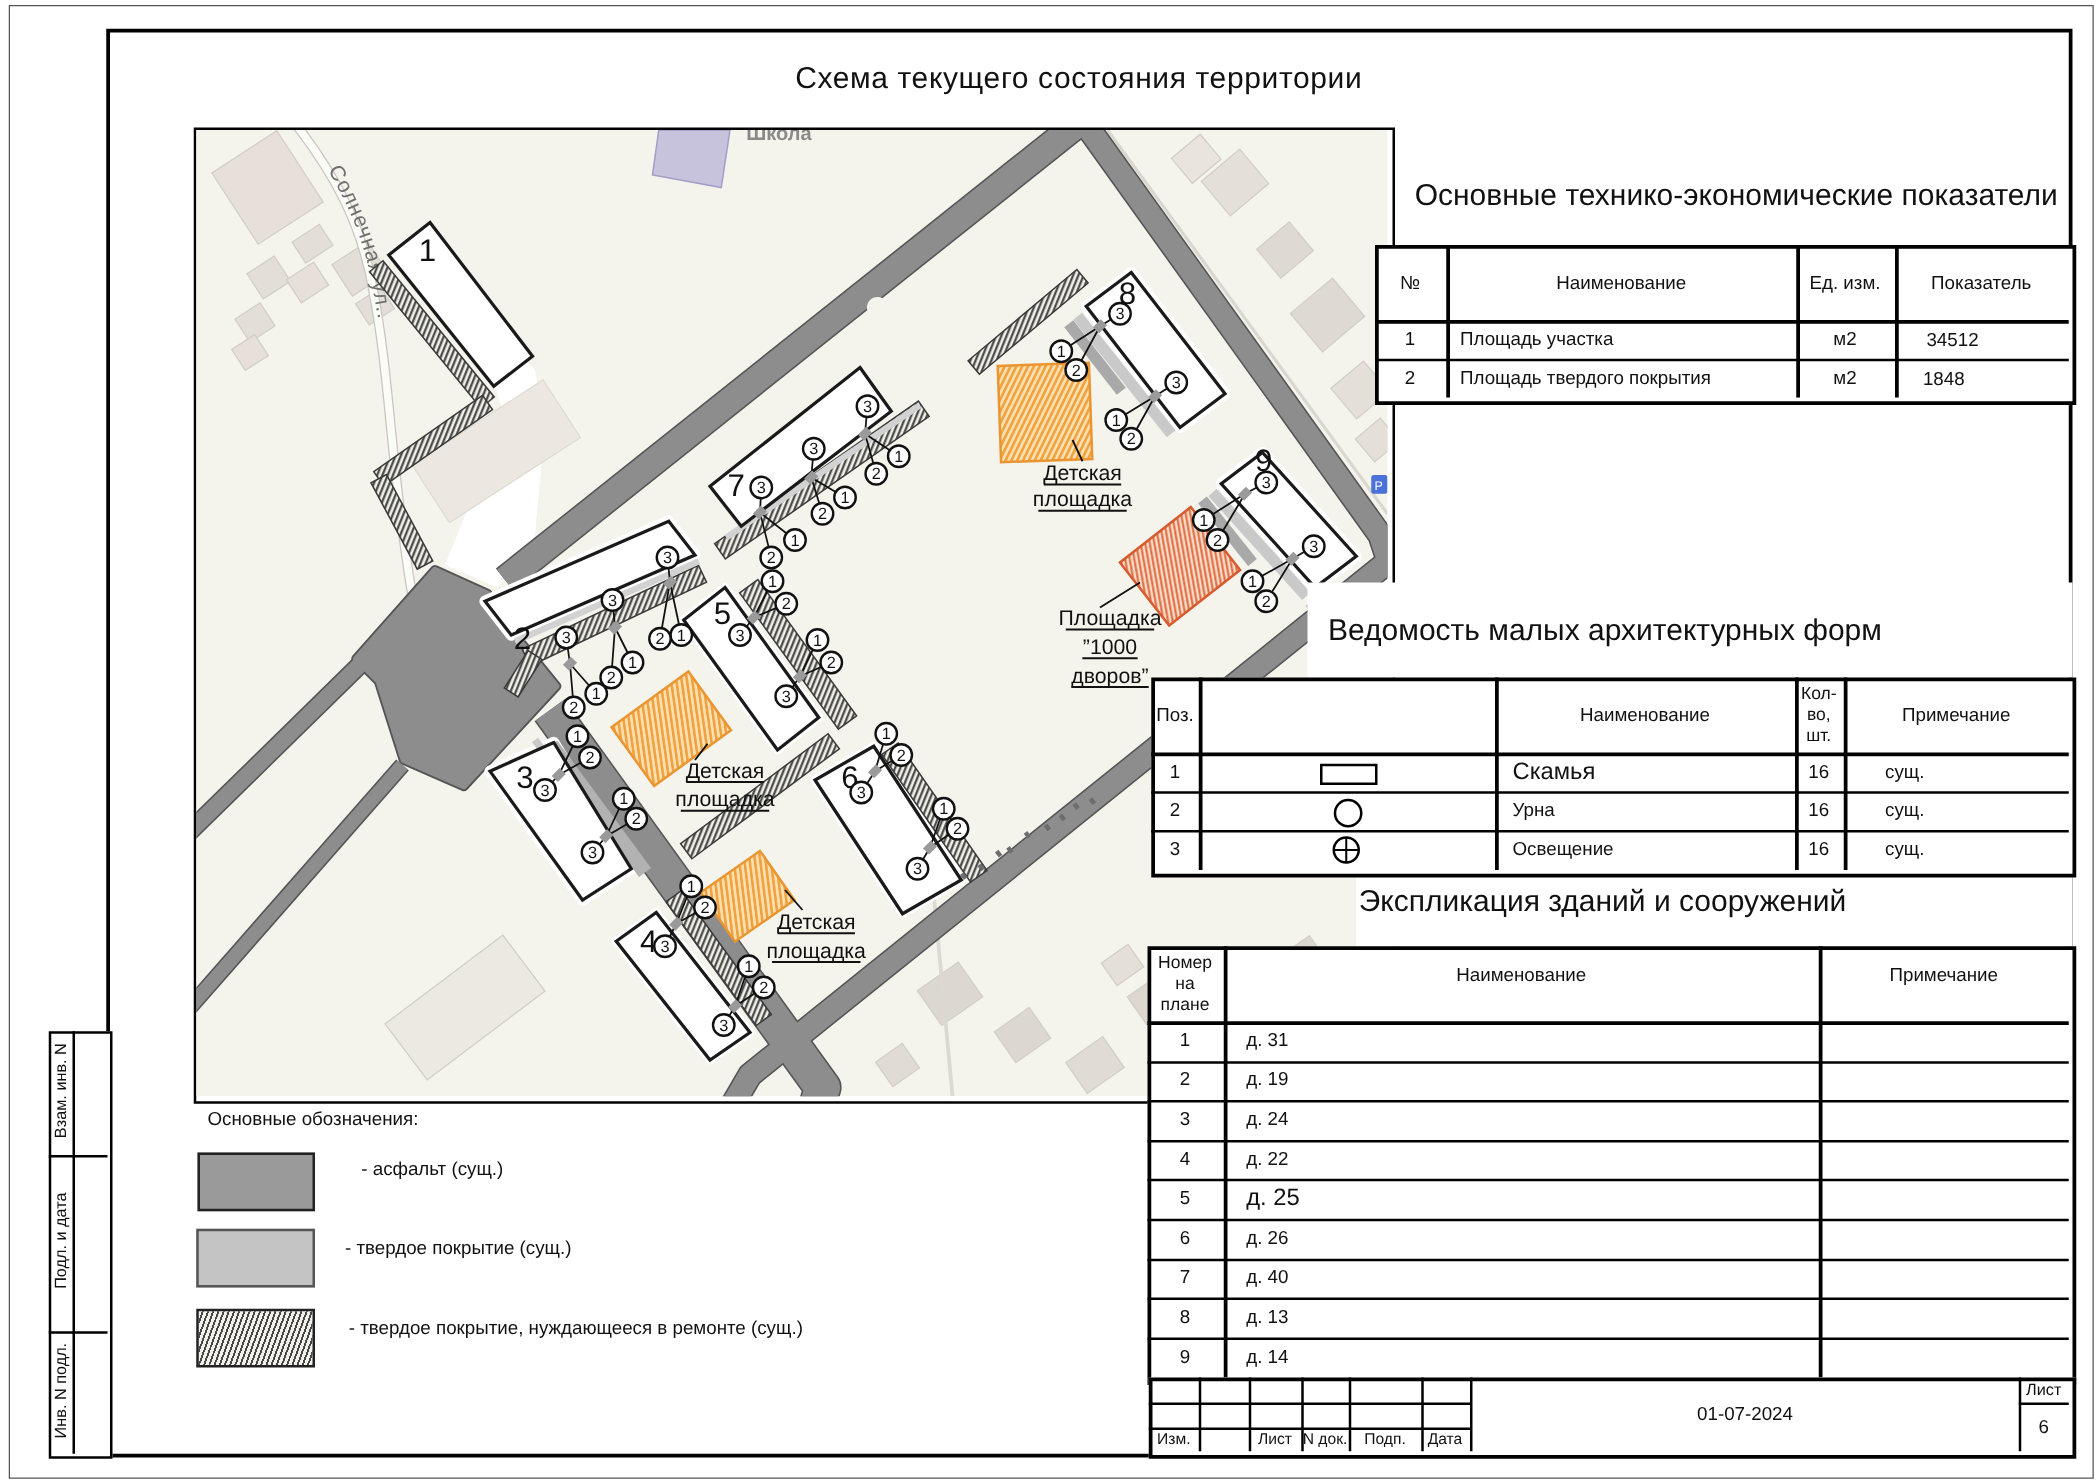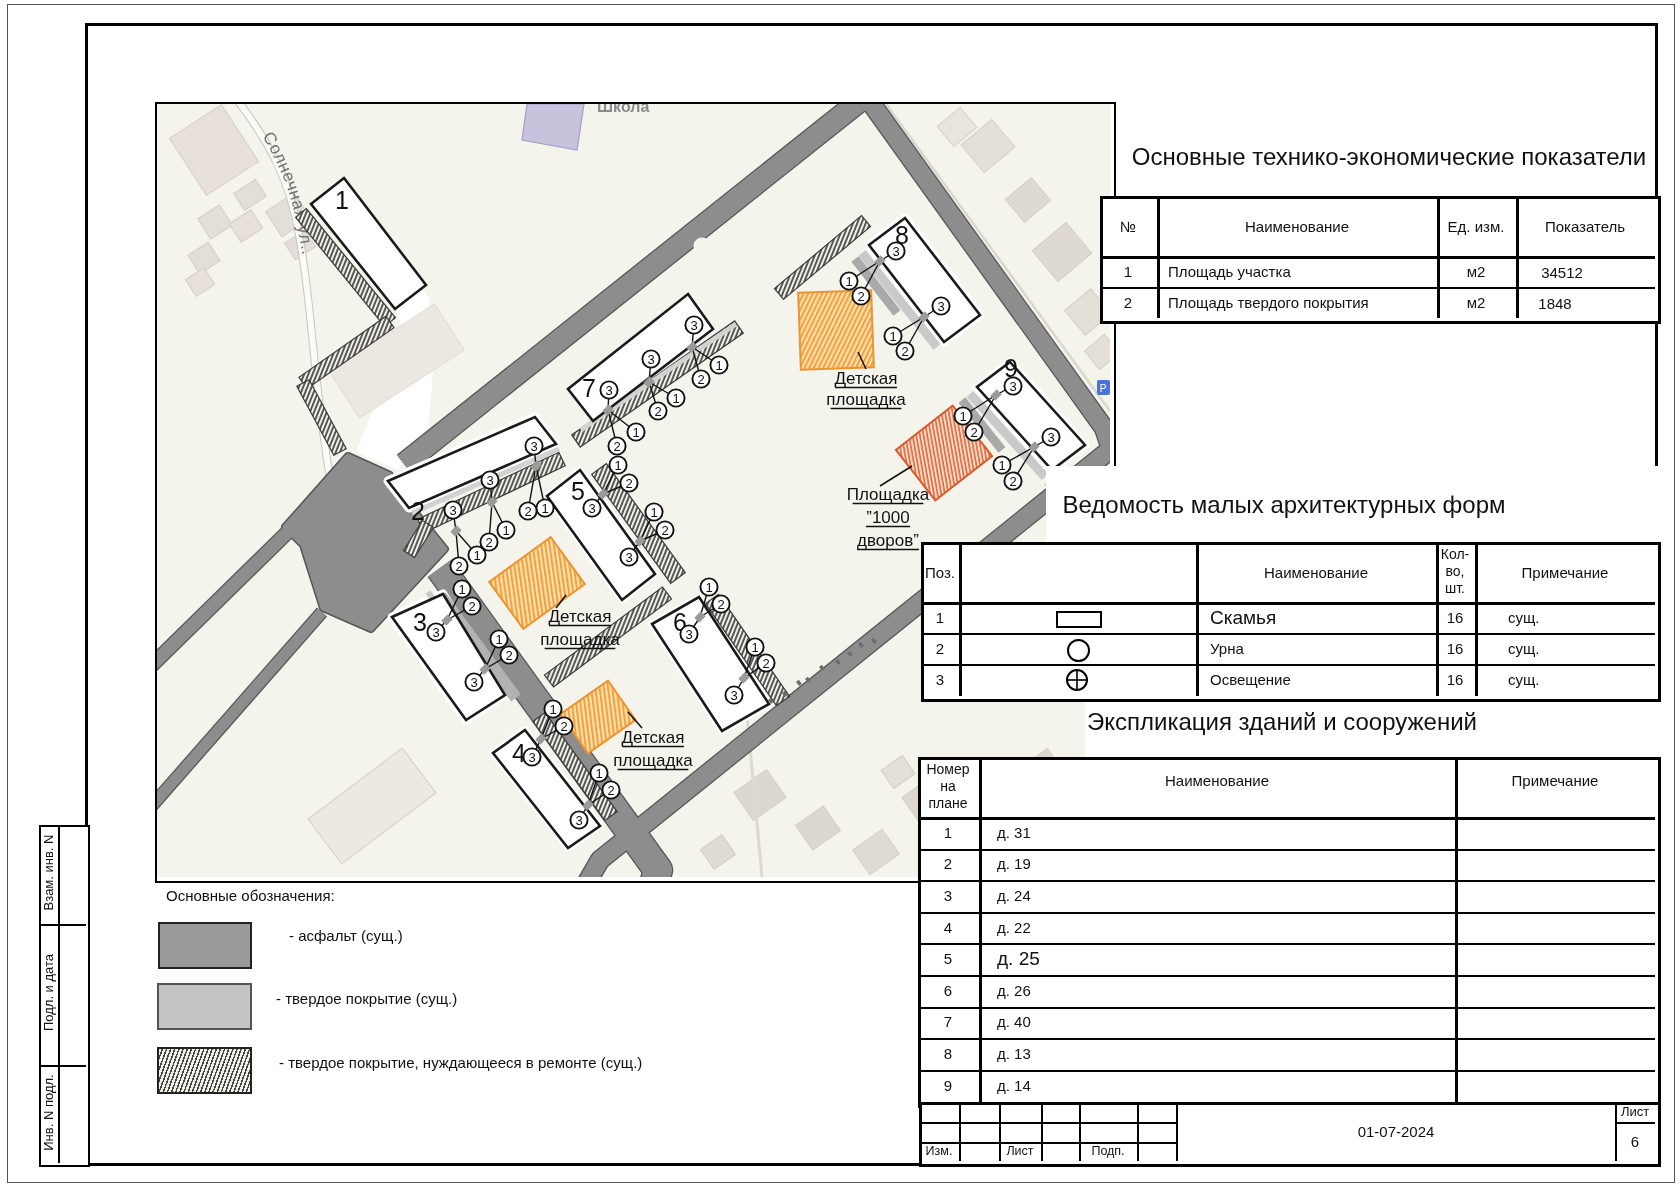--- a/index.html
+++ b/index.html
@@ -11,20 +11,21 @@
 <div id="pg" style="position:relative;width:1680px;height:1187px;overflow:hidden">
 <div class="a" style="left:7px;top:4px;width:1666px;height:1177px;border:1px solid #555"></div>
 <div class="a" style="left:85px;top:23px;width:1567px;height:1137px;border:3px solid #000"></div>
 <div class="a" style="left:39px;top:825px;width:47px;height:338px;border:2px solid #000;background:#fff;"></div>
 <div class="a" style="left:58px;top:825px;width:2px;height:338px;background:#000"></div>
 <div class="a" style="left:39px;top:924px;width:47px;height:2px;background:#000"></div>
 <div class="a" style="left:39px;top:1065px;width:47px;height:2px;background:#000"></div>
 <div class="t" style="left:-32px;top:865px;width:160px;text-align:center;font-size:13px;transform:rotate(-90deg)">Взам. инв. N</div>
 <div class="t" style="left:-32px;top:985px;width:160px;text-align:center;font-size:13px;transform:rotate(-90deg)">Подл. и дата</div>
 <div class="t" style="left:-32px;top:1105px;width:160px;text-align:center;font-size:13px;transform:rotate(-90deg)">Инв. N подл.</div>
+<div class="t" style="left:463px;top:49.120000000000005px;width:800px;text-align:center;white-space:nowrap;font-size:24px;line-height:28.799999999999997px;letter-spacing:0.5px">Схема текущего состояния территории</div>
 <div class="a" style="left:155px;top:102px;width:957px;height:777px;border:2px solid #000"></div>
 <svg style="position:absolute;left:157px;top:104px" width="953" height="773" viewBox="157 104 953 773">
 <defs>
 <pattern id="hr" width="3.9" height="3.9" patternUnits="userSpaceOnUse" patternTransform="rotate(22)">
 <rect width="3.9" height="3.9" fill="#f1f0e9"></rect>
           <line x1="1" y1="0" x2="1" y2="3.9" stroke="#3f3f3f" stroke-width="1.7"></line>
         </pattern>
 <pattern id="ho" width="4.2" height="4.2" patternUnits="userSpaceOnUse" patternTransform="rotate(28)">
 <rect width="4.2" height="4.2" fill="#fcdfae"></rect>
           <line x1="1" y1="0" x2="1" y2="4.2" stroke="#f0a03c" stroke-width="2"></line>
@@ -438,21 +439,23 @@
 <div class="a" style="left:1041px;top:1102px;width:2px;height:59px;background:#000"></div>
 <div class="a" style="left:1079px;top:1102px;width:2px;height:59px;background:#000"></div>
 <div class="a" style="left:1137px;top:1102px;width:2px;height:59px;background:#000"></div>
 <div class="a" style="left:1176px;top:1102px;width:2px;height:59px;background:#000"></div>
 <div class="a" style="left:1615px;top:1102px;width:2px;height:59px;background:#000"></div>
 <div class="a" style="left:919px;top:1122px;width:257px;height:2px;background:#000"></div>
 <div class="a" style="left:1615px;top:1122px;width:40px;height:2px;background:#000"></div>
 <div class="a" style="left:919px;top:1142px;width:257px;height:2px;background:#000"></div>
 <div class="t" style="left:539px;top:1144.25px;width:800px;text-align:center;white-space:nowrap;font-size:12.5px;line-height:15.0px;">Изм.</div>
 <div class="t" style="left:620px;top:1144.25px;width:800px;text-align:center;white-space:nowrap;font-size:12.5px;line-height:15.0px;">Лист</div>
+<div class="t" style="left:660px;top:1144.25px;width:800px;text-align:center;white-space:nowrap;font-size:12.5px;line-height:15.0px;">N док.</div>
 <div class="t" style="left:708px;top:1144.25px;width:800px;text-align:center;white-space:nowrap;font-size:12.5px;line-height:15.0px;">Подп.</div>
+<div class="t" style="left:756px;top:1144.25px;width:800px;text-align:center;white-space:nowrap;font-size:12.5px;line-height:15.0px;">Дата</div>
 <div class="t" style="left:996px;top:1122.7px;width:800px;text-align:center;white-space:nowrap;font-size:15px;line-height:18.0px;">01-07-2024</div>
 <div class="t" style="left:1235px;top:1103.94px;width:800px;text-align:center;white-space:nowrap;font-size:13px;line-height:15.6px;">Лист</div>
 <div class="t" style="left:1235px;top:1132.7px;width:800px;text-align:center;white-space:nowrap;font-size:15px;line-height:18.0px;">6</div>
 <div class="t" style="left:166px;top:886.7px;font-size:15px;line-height:18.0px;">Основные обозначения:</div>
 <div class="a" style="left:158px;top:922px;width:90px;height:43px;background:#9a9a9a;border:2px solid #222"></div>
 <div class="a" style="left:157px;top:983px;width:91px;height:43px;background:#c4c4c4;border:2px solid #555"></div>
 <div class="a" style="left:157px;top:1047px;width:91px;height:43px;border:2px solid #222;background:repeating-linear-gradient(110deg,#f1f0e9 0,#f1f0e9 2.4px,#474747 2.4px,#474747 3.9px)"></div>
 <div class="t" style="left:289px;top:926.7px;font-size:15px;line-height:18.0px;">- асфальт (сущ.)</div>
 <div class="t" style="left:276px;top:989.7px;font-size:15px;line-height:18.0px;">- твердое покрытие (сущ.)</div>
 <div class="t" style="left:279px;top:1053.7px;font-size:15px;line-height:18.0px;">- твердое покрытие, нуждающееся в ремонте (сущ.)</div>

